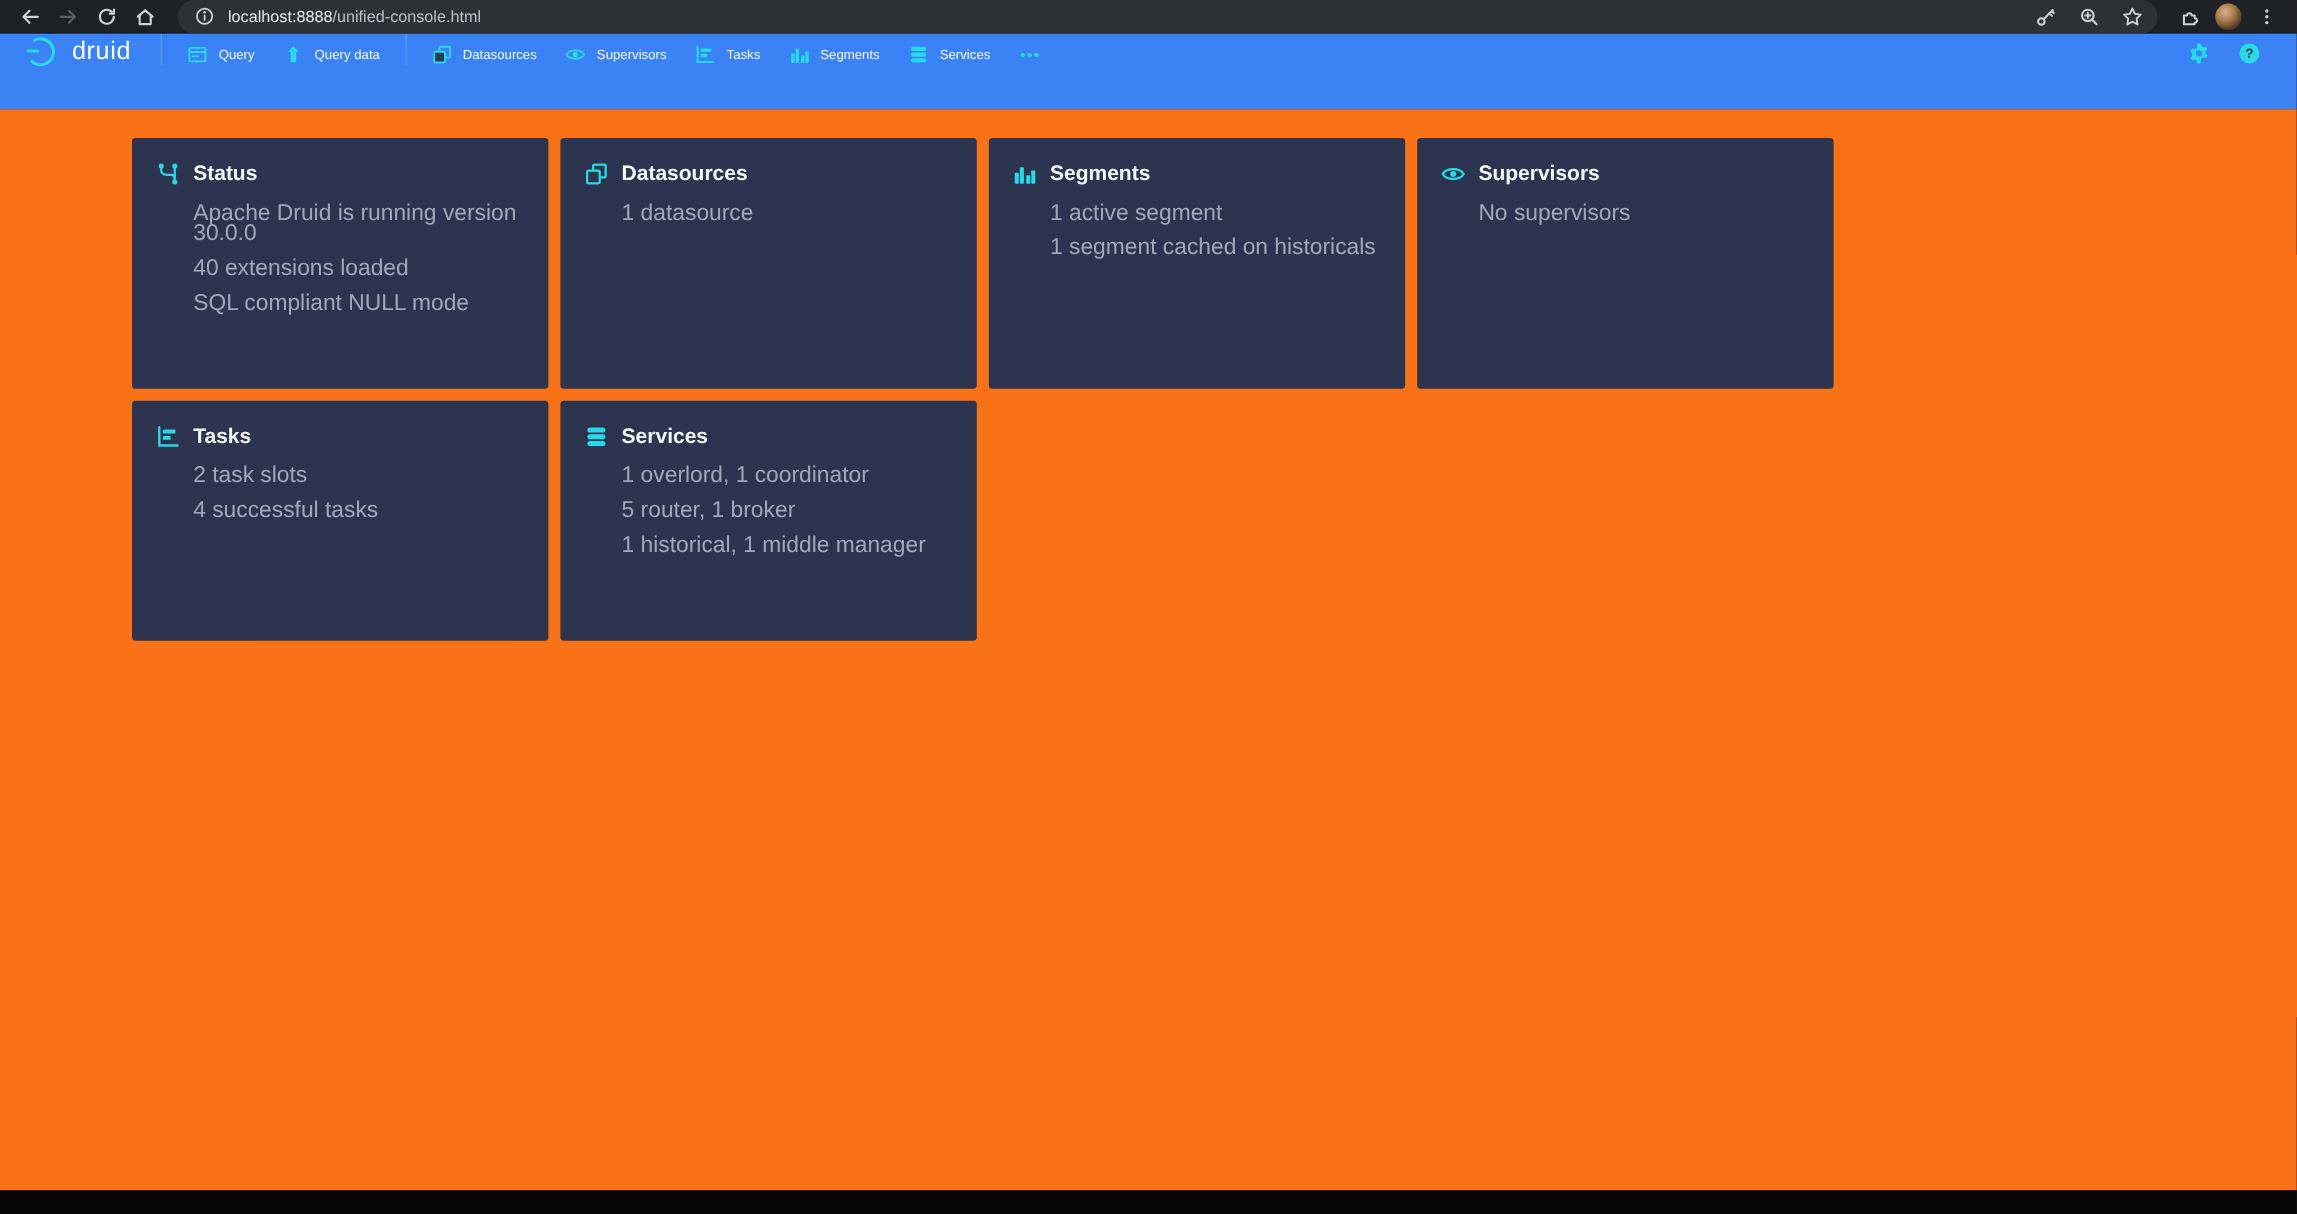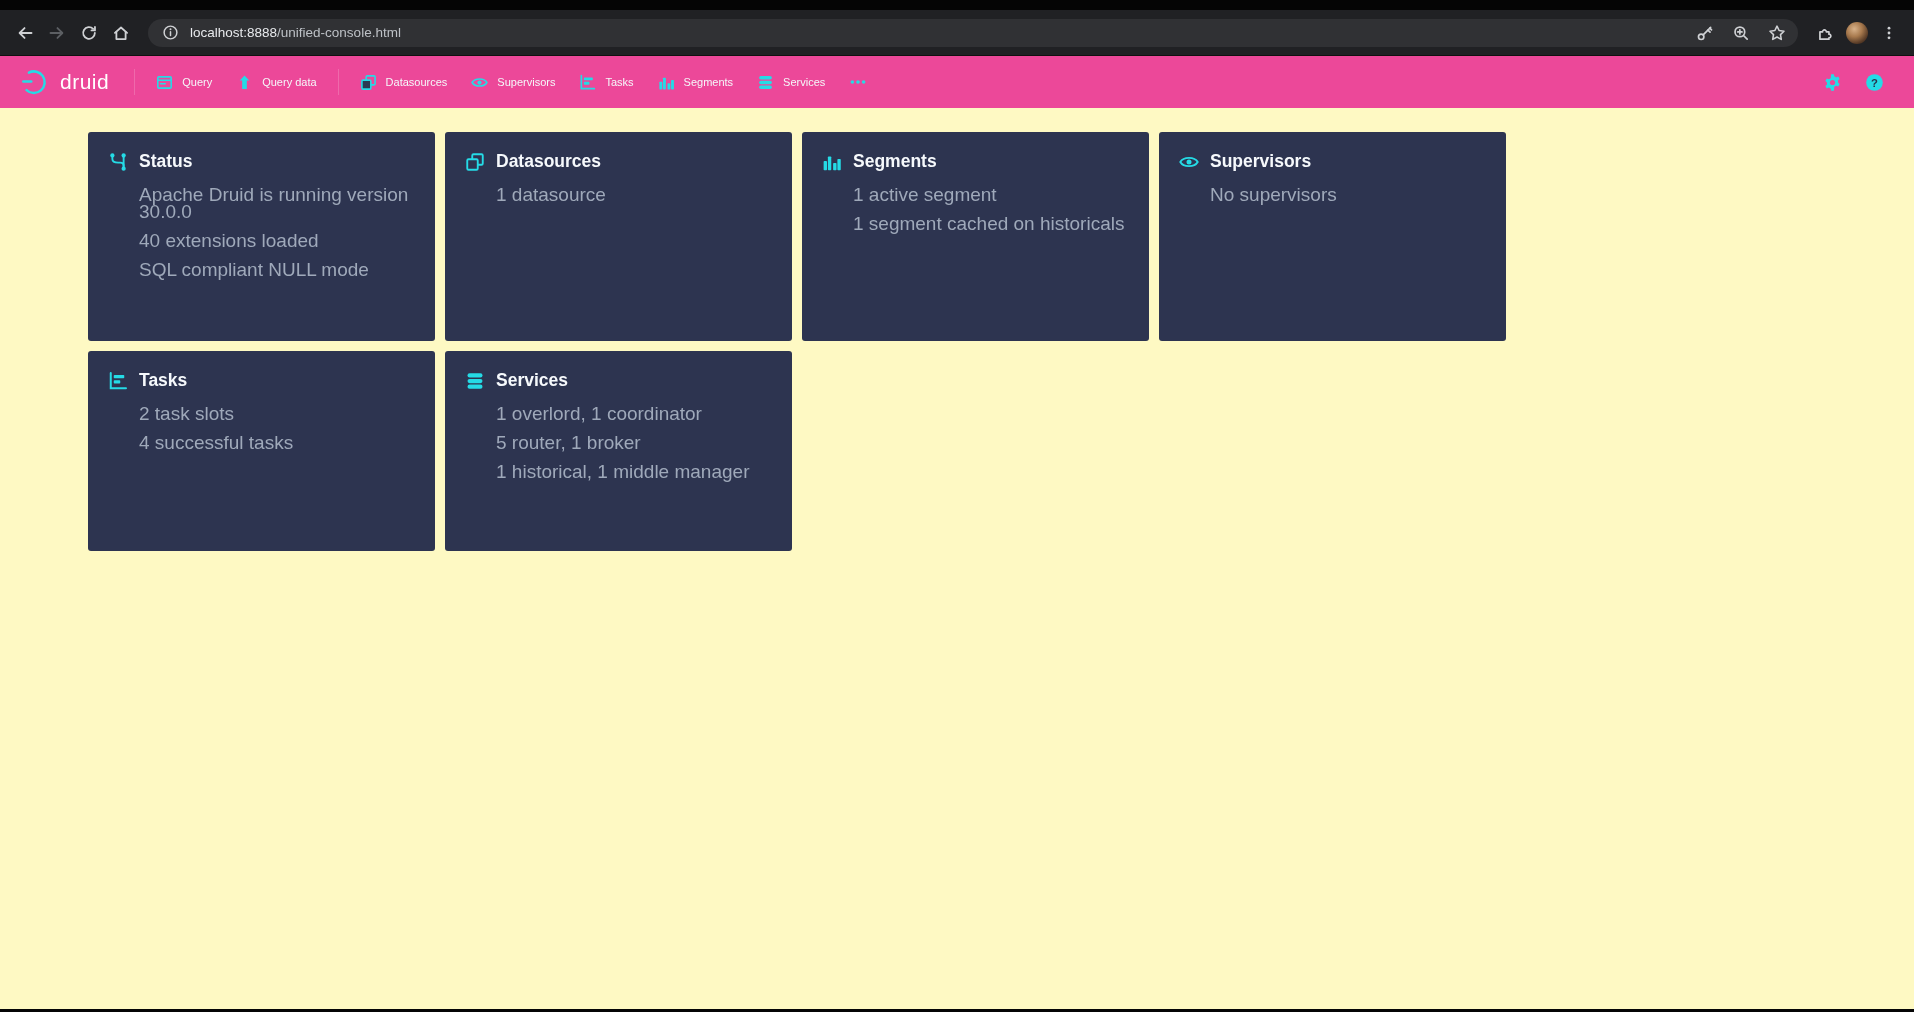--- a/index.html
+++ b/index.html
@@ -5,22 +5,22 @@
   * { box-sizing: border-box; margin: 0; padding: 0; }
   html,body { width: 1914px; height: 1012px; }
   body {
     background: #050505;
     font-family: "Liberation Sans", sans-serif;
     overflow: hidden;
   }
 
   
   .toolbar {
-    height: 46px; background: #202124; display: flex; align-items: center;
-    padding: 0 10px; gap: 2px; border-bottom: 1px solid #111; margin-top: 10px;
+    height: 28px; background: #202124; display: flex; align-items: center;
+    padding: 0 10px; gap: 2px; border-bottom: 1px solid #111;
   }
   .tb-btn {
     width: 30px; height: 30px; border-radius: 50%;
     display: flex; align-items: center; justify-content: center; cursor: pointer;
     flex: none;
   }
   .omnibox {
     flex: 1; height: 28px; background: #303134; border-radius: 14px;
     margin: 0 10px; display: flex; align-items: center;
     padding: 0 8px 0 12px; gap: 10px; cursor: text;
@@ -31,35 +31,35 @@
   .omni-spacer { flex: 1; }
   .omni-btn { width: 26px; height: 26px; border-radius: 50%; display: flex; align-items: center; justify-content: center; cursor: pointer; flex: none; }
   .avatar {
     width: 22px; height: 22px; border-radius: 50%; cursor: pointer; flex: none;
     background: radial-gradient(circle at 38% 32%, #d8b28a 0%, #a87a4e 38%, #5a3d28 70%, #241812 100%);
     margin: 0 4px;
   }
 
   
   .navbar {
-    height: 52px; background: #ec4899; display: flex; align-items: center;
+    height: 63px; background: #3b82f6; display: flex; align-items: flex-start;
     padding: 0 20px;
   }
   .brand { display: flex; align-items: center; gap: 10px; padding-right: 16px; cursor: pointer; }
   .brand-text { color: #ffffff; font-size: 21px; letter-spacing: .5px; }
   .nav-divider { width: 1px; height: 26px; background: rgba(255,255,255,.18); margin: 0 9px; flex: none; }
   .nav-item {
     display: flex; align-items: center; gap: 9px; padding: 9px 12px;
     color: #f5f8fa; font-size: 11px; cursor: pointer; border-radius: 3px; flex: none;
   }
   .nav-right { margin-left: auto; display: flex; align-items: center; gap: 10px; padding-right: 4px; }
   .nav-icon-btn { width: 32px; height: 32px; display: flex; align-items: center; justify-content: center; cursor: pointer; border-radius: 3px; }
 
   
-  .content { height: 901px; background: #fef9c3; padding: 24px 0 0 88px; }
+  .content { height: 901px; background: #f97316; padding: 24px 0 0 110px; }
   .grid {
     display: grid;
     grid-template-columns: repeat(4, 347px);
     grid-template-rows: 209px 200px;
     gap: 10px;
   }
   .card {
     background: #2d3450; border-radius: 3px; padding: 19px 20px; cursor: pointer;
   }
   .card-header { display: flex; align-items: center; gap: 11px; margin-bottom: 15px; }

